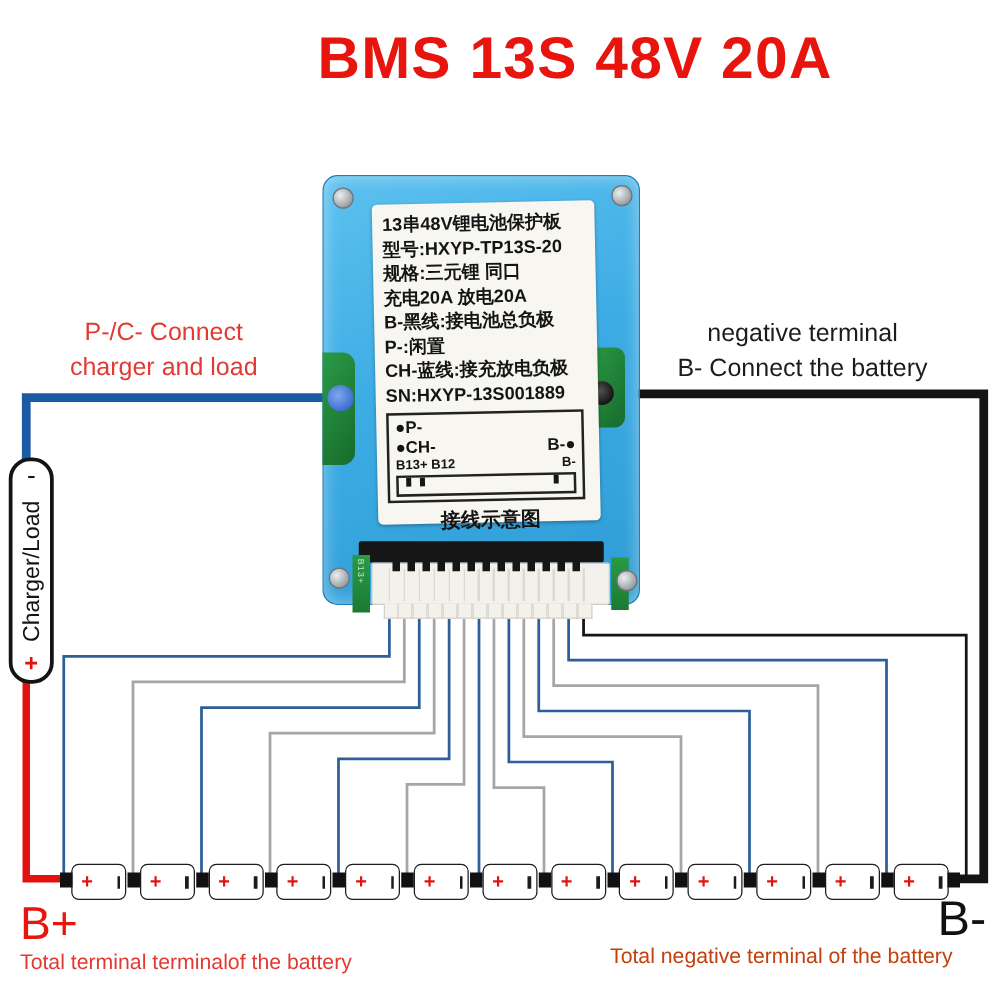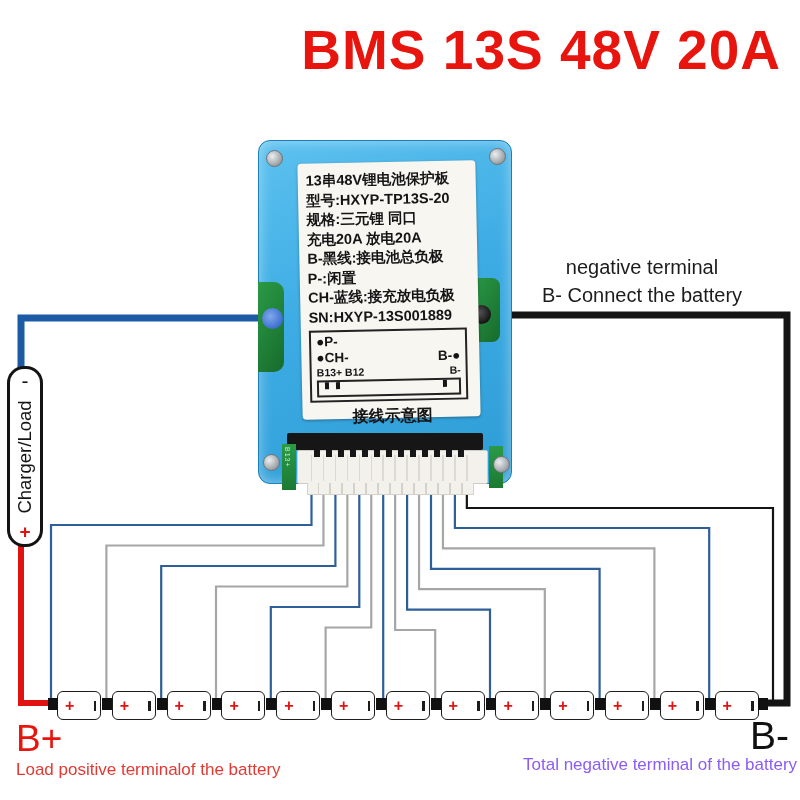--- a/index.html
+++ b/index.html
@@ -1,20 +1,20 @@
 <!DOCTYPE html>
 <html><head>
 <meta charset="utf-8">
 <style>
   html,body{margin:0;padding:0;background:#fff;}
   #stage{position:relative;width:800px;height:800px;background:#ffffff;overflow:hidden;
          font-family:"Liberation Sans","DejaVu Sans",sans-serif;}
   .abs{position:absolute;}
   
-  #title{left:266px;top:18px;width:515px;text-align:right;font-size:55px;font-weight:bold;letter-spacing:1px;}
+  #title{left:254px;top:18px;width:515px;text-align:left;font-size:47px;font-weight:bold;letter-spacing:1px;}
   #subtitle{left:490px;top:84px;width:300px;text-align:center;font-size:29px;font-weight:bold;}
   
   #ann-left{left:25px;top:252px;width:212px;text-align:center;font-size:20px;line-height:28px;}
   #ann-right{left:488px;top:253px;width:308px;text-align:center;font-size:20px;line-height:28px;}
   
   #wires{left:0;top:0;width:800px;height:800px;}
   
   #case{left:258px;top:140px;width:252px;height:342px;border-radius:12px;
         background:linear-gradient(160deg,#5cc1ef 0%,#3dace4 45%,#2e9cd6 100%);
         border:1px solid #1b7fb8;box-shadow:inset 0 0 14px rgba(255,255,255,.45);}
@@ -84,20 +84,24 @@
       <path d="M 442.95 490 V 548.4 H 654.4 V 702" stroke="#a6a6a6" stroke-width="2.2" fill="none"></path>
       <path d="M 454.9 490 V 528 H 709.1999999999999 V 702" stroke="#2e5f98" stroke-width="2.2" fill="none"></path>
       <path d="M 466.85 490 V 508 H 773 V 701" stroke="#141414" stroke-width="2.2" fill="none"></path>
       <path d="M 272 318 H 21 V 368" stroke="#1d5aa6" stroke-width="7" fill="none"></path>
       <path d="M 482 315 H 787 V 703 H 760" stroke="#141414" stroke-width="7" fill="none"></path>
       <path d="M 21 545 V 703 H 54" stroke="#e01310" stroke-width="6" fill="none"></path>
     </svg>
 
   <div id="title" class="abs" style="color: rgb(232, 21, 14);">BMS 13S 48V 20A</div>
 
+  <div id="ann-left" class="abs" style="color: rgb(226, 58, 50);">
+    <div>P-/C- Connect</div>
+    <div>charger and load</div>
+  </div>
   <div id="ann-right" class="abs" style="color: rgb(28, 28, 28);">
     <div>negative terminal</div>
     <div>B- Connect the battery</div>
   </div>
 
   <div id="case" class="abs"></div>
   <div id="notch-left" class="abs notch"></div>
   <div id="notch-right" class="abs notch"></div>
   <div id="pad-blue" class="abs pad-dot"></div>
   <div id="pad-black" class="abs pad-dot"></div>
@@ -256,16 +260,16 @@
       <div class="nub" style="left: 430.7px; width: 10px;"></div>
       <div class="nub" style="left: 485.5px; width: 10px;"></div>
       <div class="nub" style="left: 540.3px; width: 10px;"></div>
       <div class="nub" style="left: 595.1px; width: 10px;"></div>
       <div class="nub" style="left: 649.9px; width: 10px;"></div>
       <div class="nub" style="left: 704.7px; width: 10px;"></div>
       <div class="nub" style="left: 757.5px; width: 10px;"></div>
     </div>
 
   <div id="b-plus" class="abs" style="color: rgb(232, 21, 14);">B+</div>
-  <div id="b-plus-cap" class="abs" style="color: rgb(226, 58, 50);">Load positive terminalof the battery</div>
+  <div id="b-plus-cap" class="abs" style="color: rgb(226, 58, 50);">Total terminal terminalof the battery</div>
   <div id="b-minus" class="abs">B-</div>
-  <div id="b-minus-cap" class="abs" style="color: #8b5cf6; margin-left: 35px;">Total negative terminal of the battery</div>
+  <div id="b-minus-cap" class="abs" style="color: #c2410c;">Total negative terminal of the battery</div>
 </div>
 
 </body></html>

